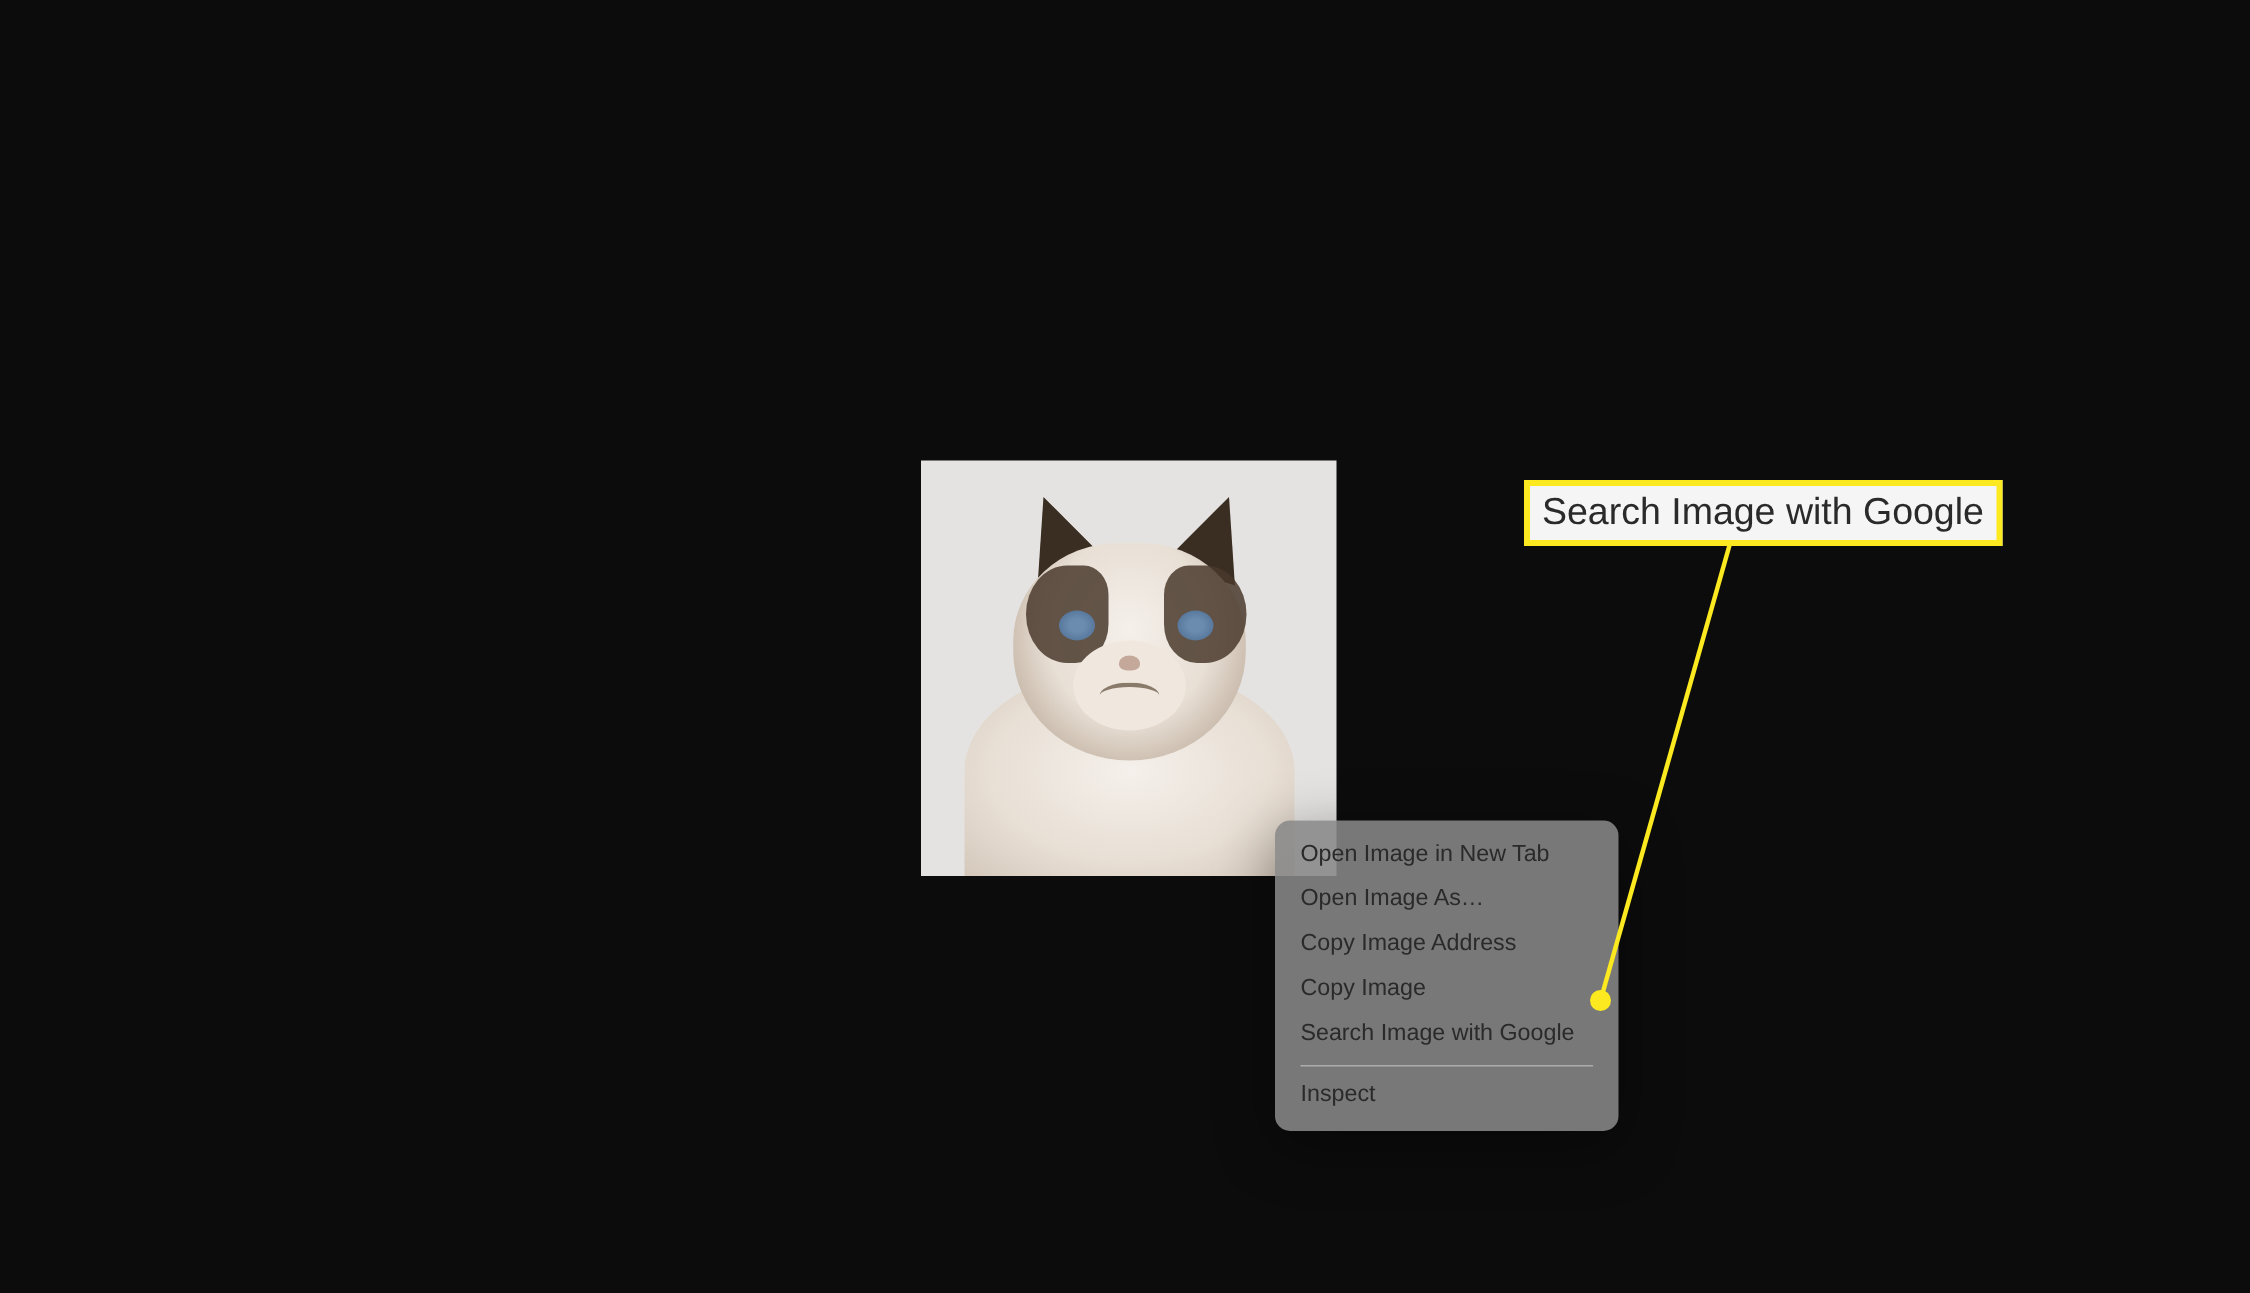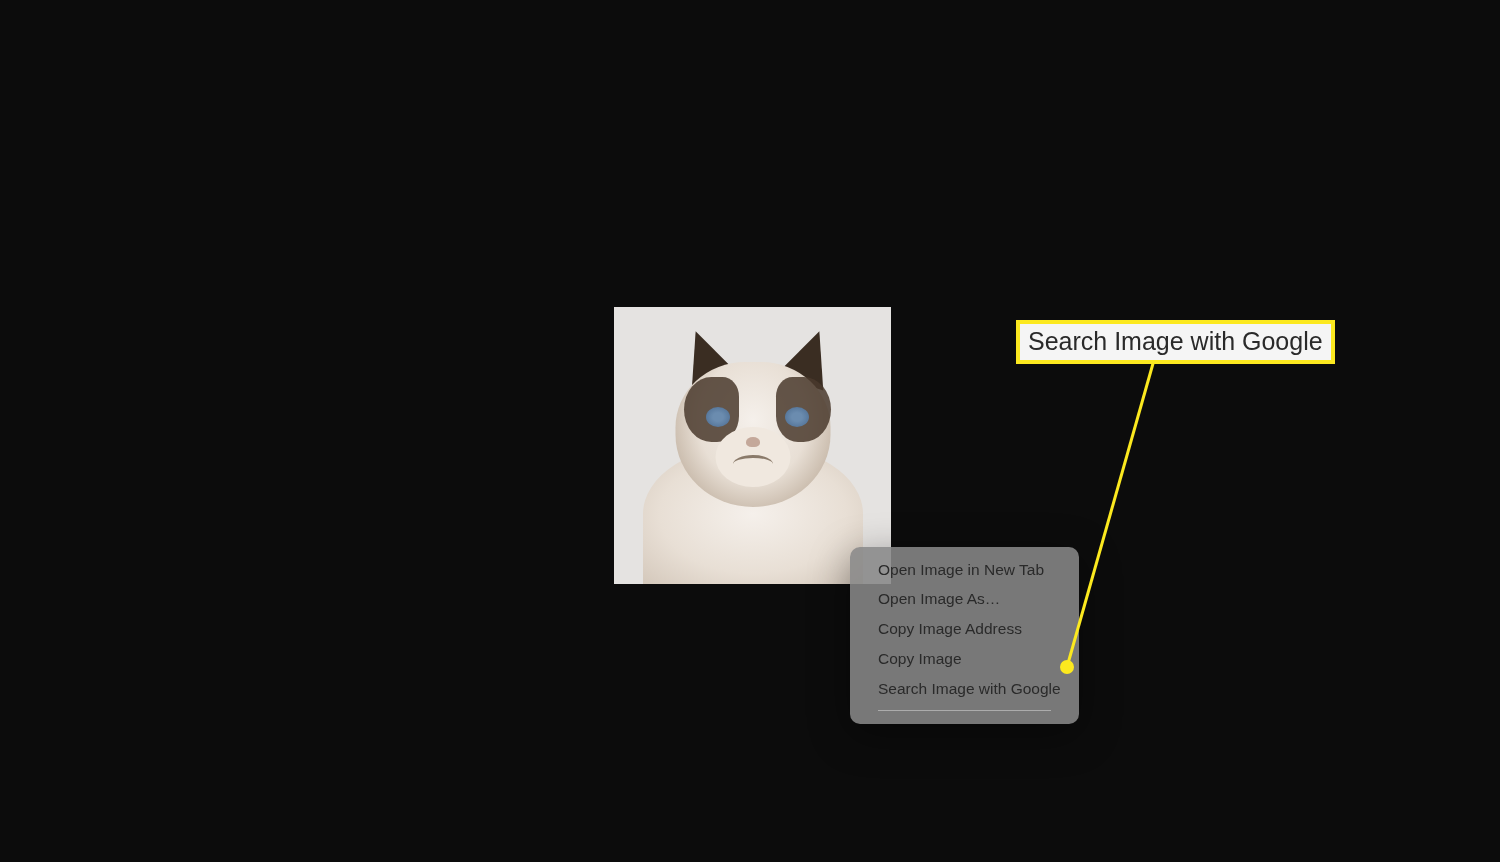--- a/index.html
+++ b/index.html
@@ -142,21 +142,21 @@
       transform: translateX(-50%) rotate(180deg);
     }
 
     .context-menu {
       position: absolute;
       left: 850px;
       top: 547px;
       width: 229px;
       background: rgba(135, 135, 135, 0.88);
       border-radius: 10px;
-      padding: 8px 12px;
+      padding: 8px 1px;
       box-shadow: 0 10px 40px rgba(0,0,0,0.4);
     }
     .menu-item {
       padding: 4.5px 16px;
       color: #2a2a2a;
       font-size: 15.5px;
       line-height: 1.35;
       cursor: default;
       white-space: nowrap;
     }
@@ -210,20 +210,21 @@
   </div>
 </div>
 
 <div class="context-menu">
   <div class="menu-item">Open Image in New Tab</div>
   <div class="menu-item">Open Image As…</div>
   <div class="menu-item">Copy Image Address</div>
   <div class="menu-item">Copy Image</div>
   <div class="menu-item">Search Image with Google</div>
   <div class="menu-divider"></div>
+  <div class="menu-item">Inspect</div>
 </div>
 
 <svg class="callout-line" width="1500" height="862" style="left:0;top:0;">
   <line x1="1154" y1="360" x2="1067" y2="667" stroke="#fce91f" stroke-width="3"></line>
 </svg>
 
 <div class="callout-dot"></div>
 
 <div class="callout-label">Search Image with Google</div>
 

